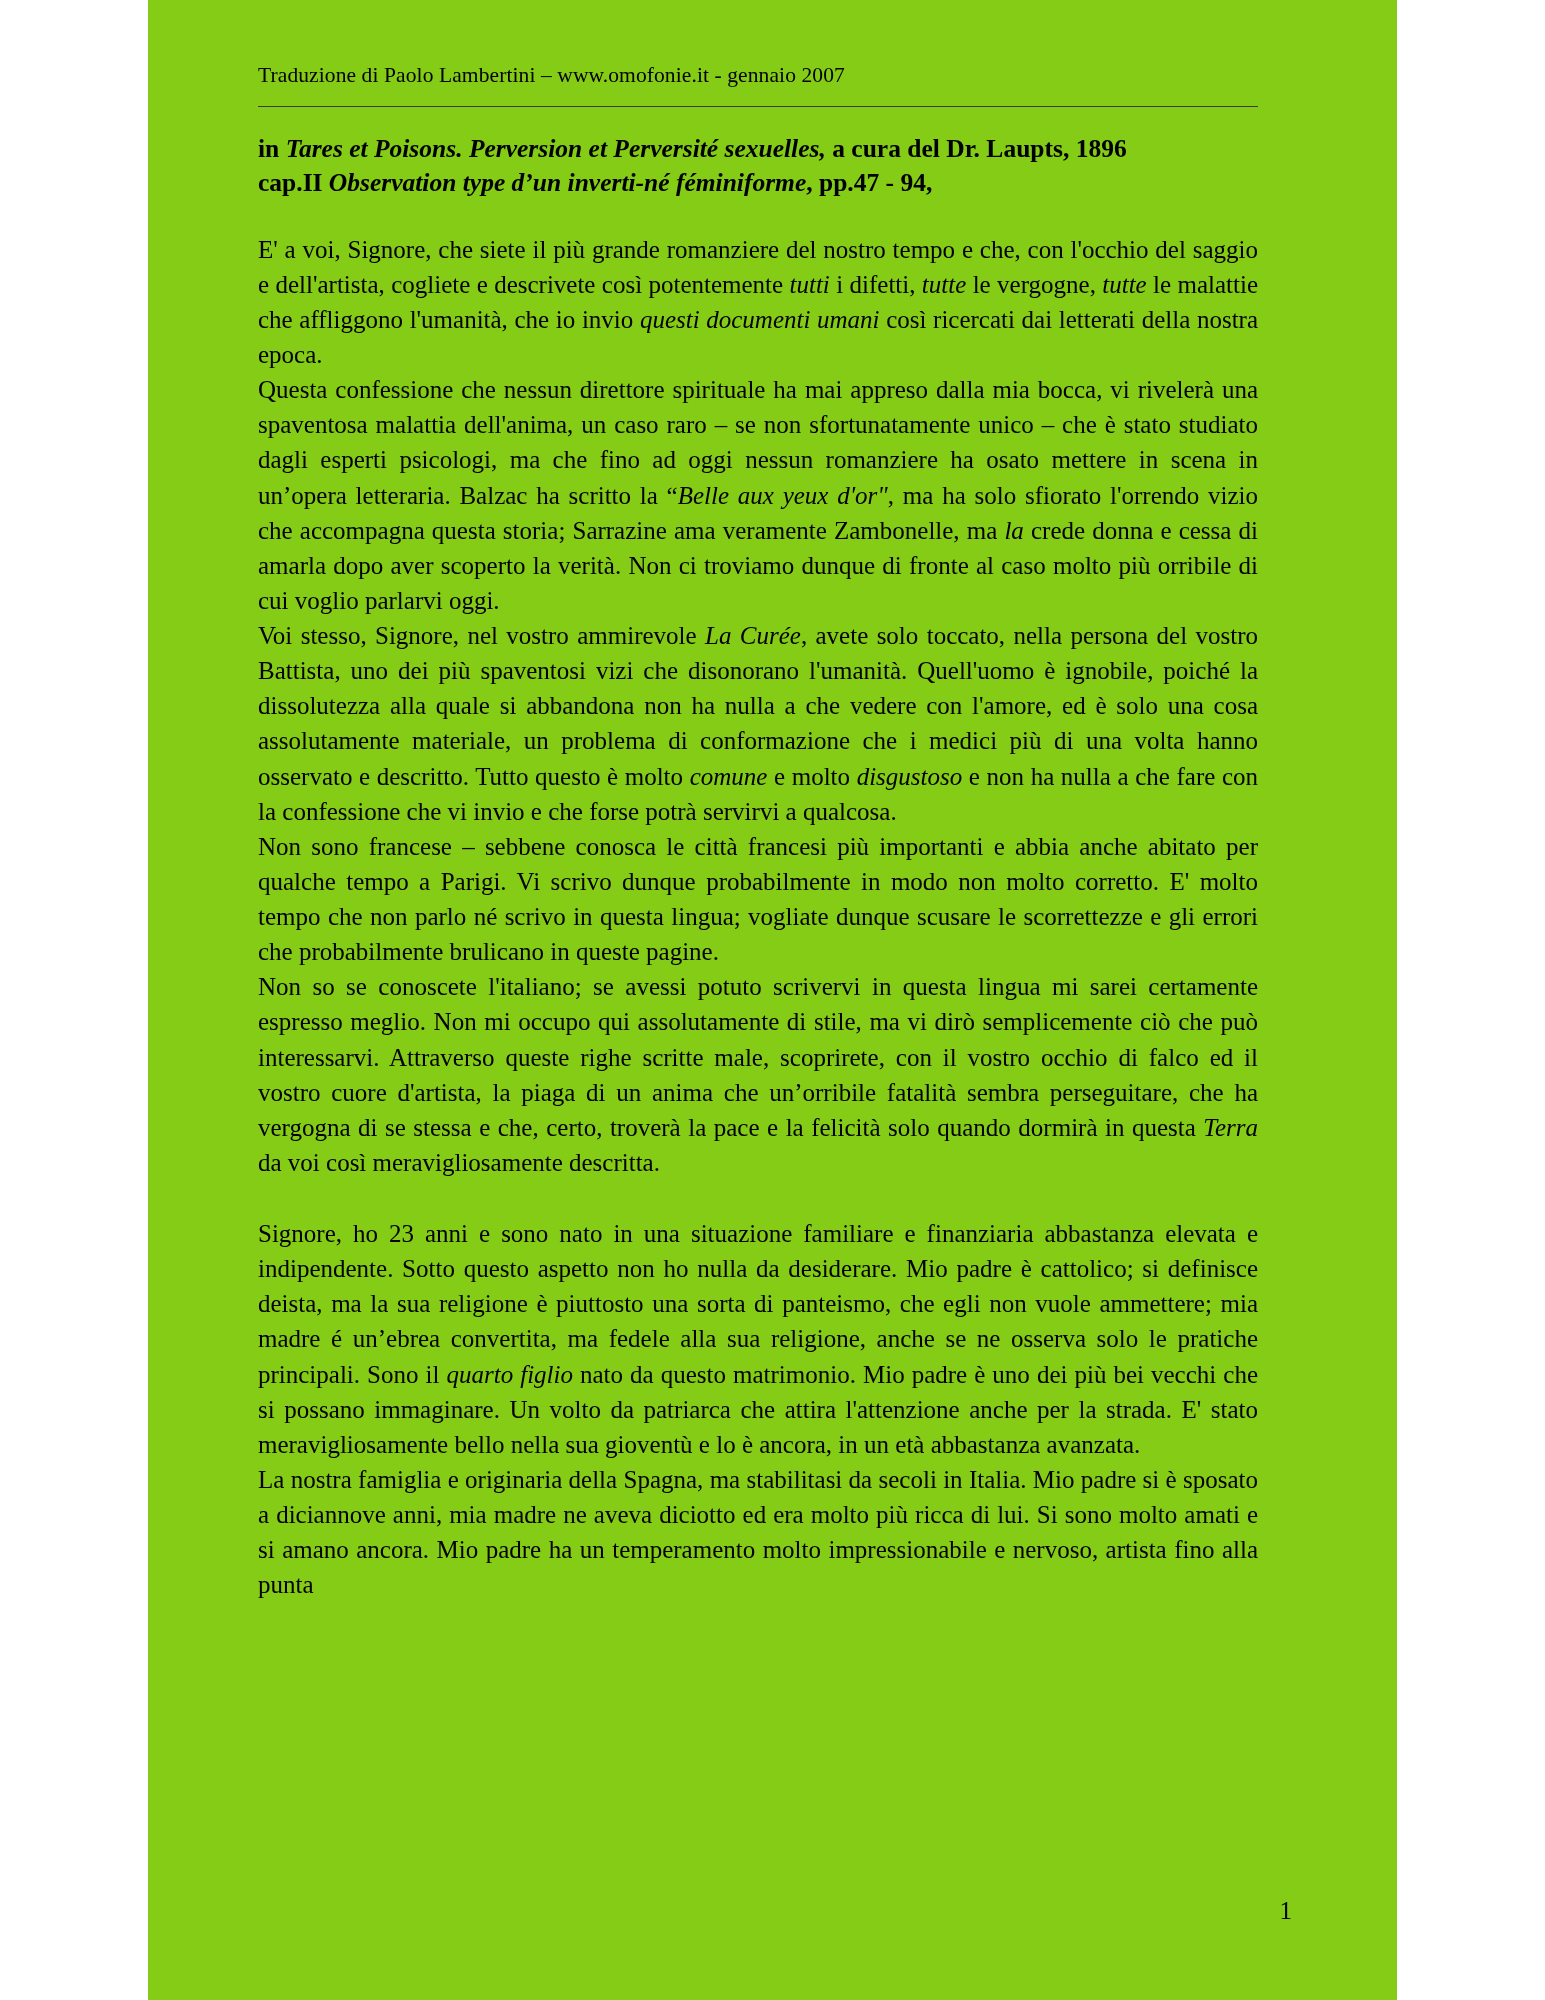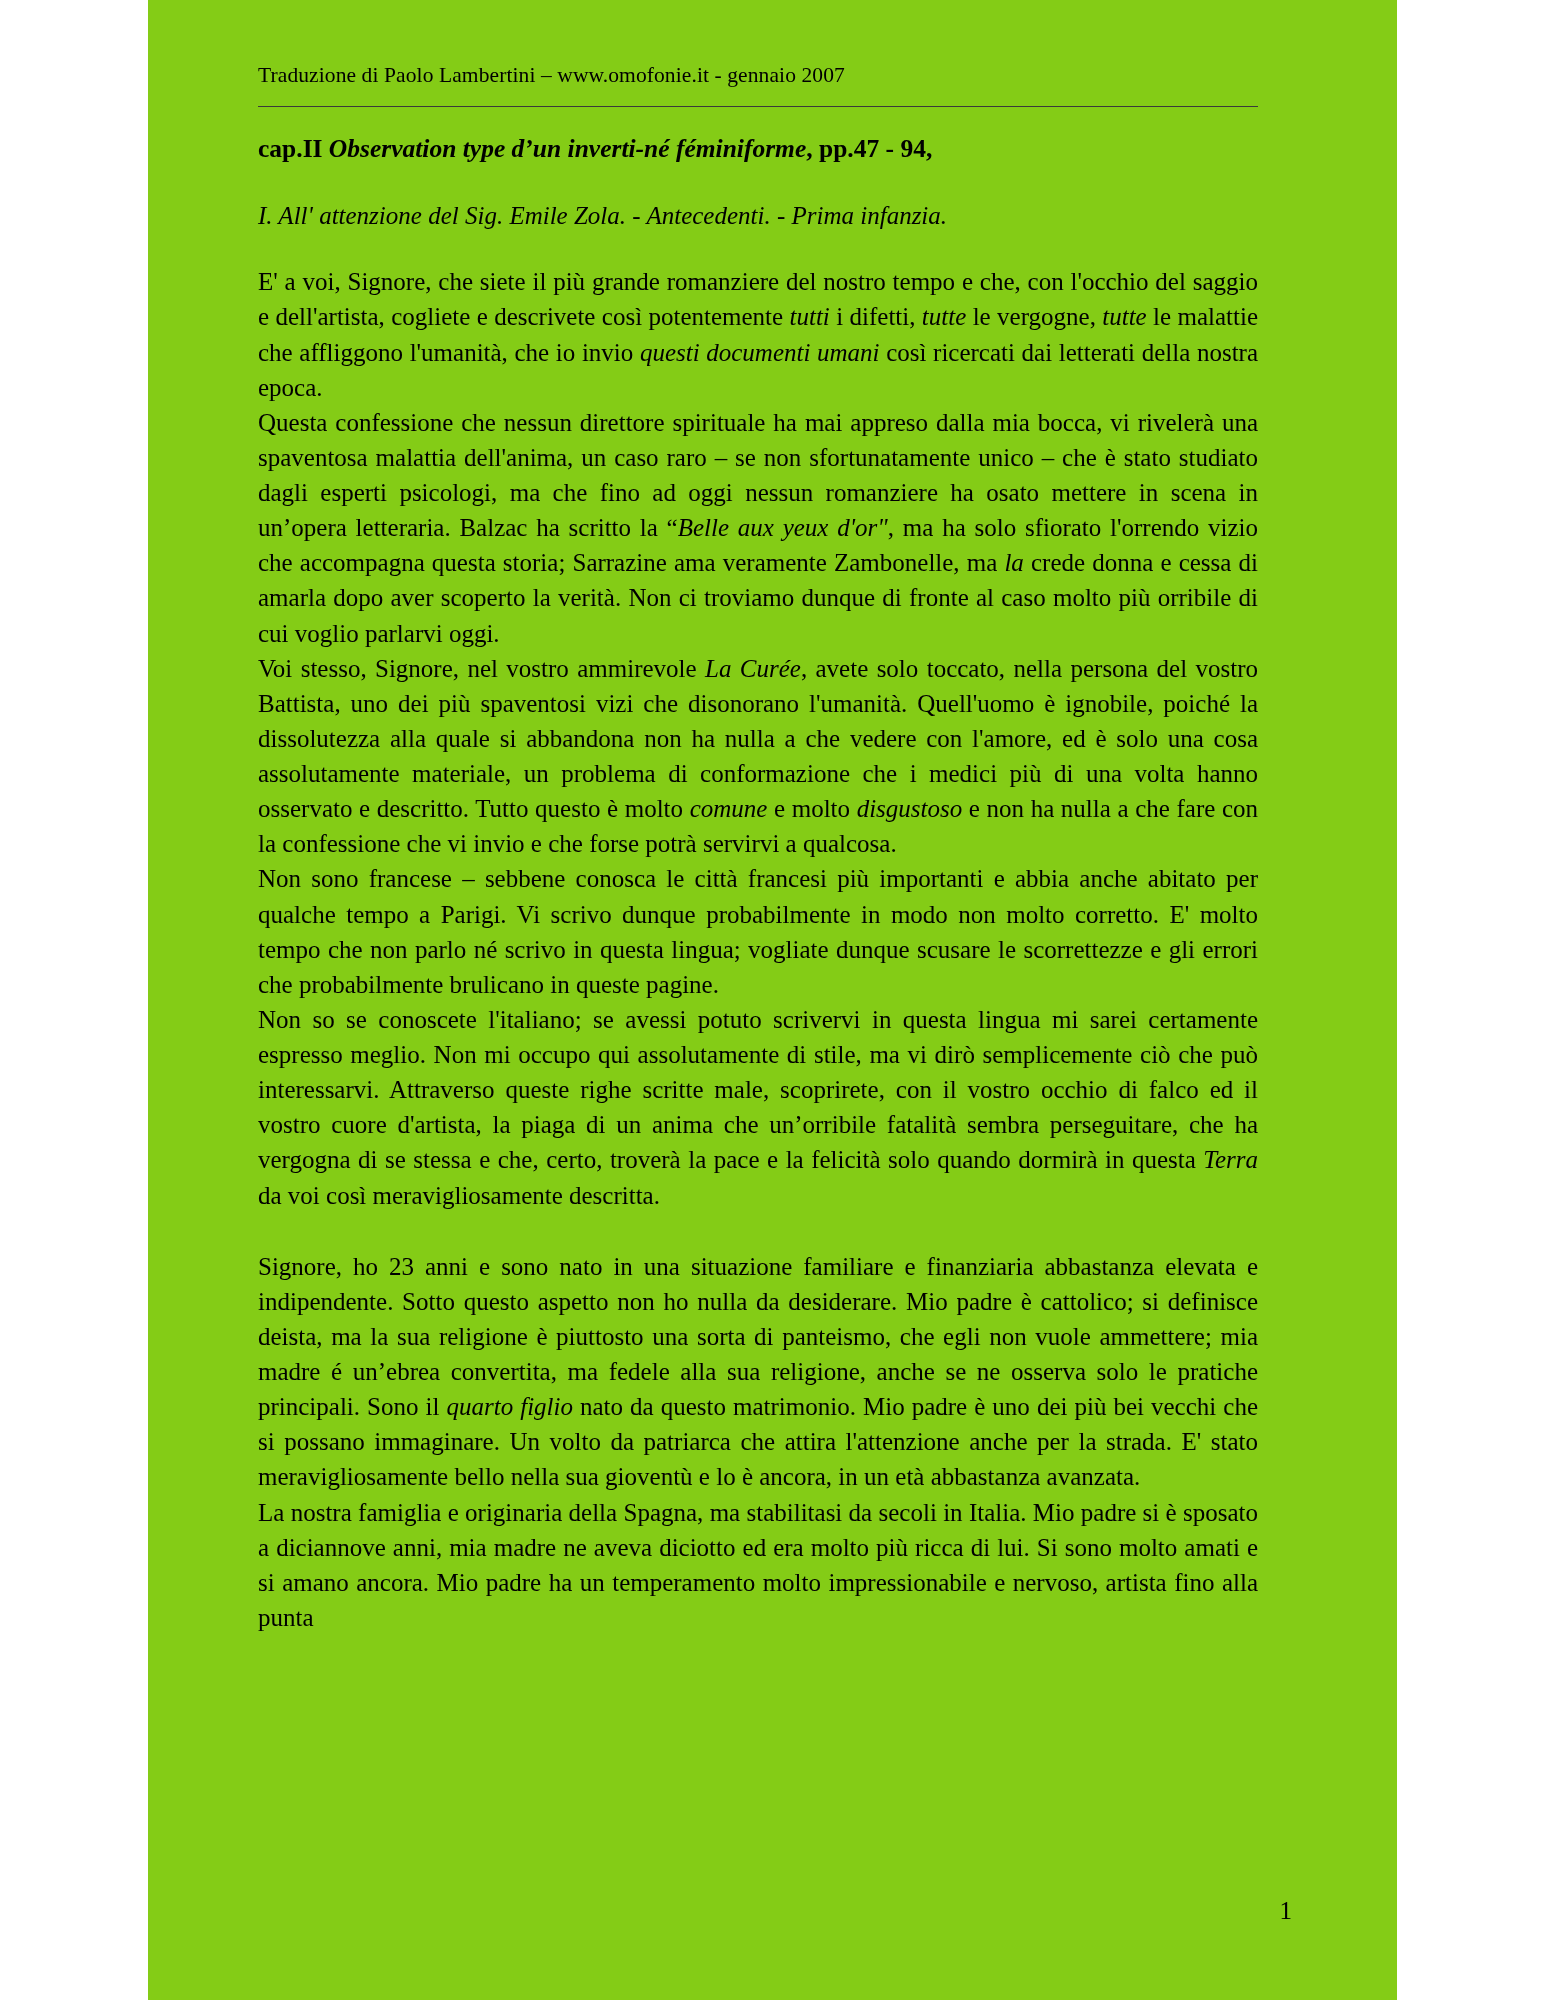--- a/index.html
+++ b/index.html
@@ -99,26 +99,26 @@
 <body>
 
 <div class="page">
 
   <div class="content">
 
     <div class="header-line">Traduzione di Paolo Lambertini – www.omofonie.it - gennaio 2007</div>
     <hr class="header-rule">
 
     <div class="title-block">
+      <div><span>in </span><span class="it">Tares et Poisons. Perversion et Perversité sexuelles,</span><span> a cura del Dr. Laupts, 1896</span></div>
       <div><span>cap.II </span><span class="it">Observation type d’un inverti-né féminiforme</span><span>, pp.47 - 94,</span></div>
     </div>
 
 
 
-    <div class="section-italic">I. All' attenzione del Sig. Emile Zola. - Antecedenti. - Prima infanzia.</div>
 
 
     <div class="body-block">
 
       <p><span>E' a voi, Signore, che siete il più grande romanziere del nostro tempo e che, con l'occhio del saggio e dell'artista, cogliete e descrivete così potentemente </span><span class="it">tutti</span><span> i difetti, </span><span class="it">tutte</span><span> le vergogne, </span><span class="it">tutte</span><span> le malattie che affliggono l'umanità, che io invio </span><span class="it">questi documenti umani</span><span> così ricercati dai letterati della nostra epoca.</span></p>
 
       <p><span>Questa confessione che nessun direttore spirituale ha mai appreso dalla mia bocca, vi rivelerà una spaventosa malattia dell'anima, un caso raro – se non sfortunatamente unico – che è stato studiato dagli esperti psicologi, ma che fino ad oggi nessun romanziere ha osato mettere in scena in un’opera letteraria. Balzac ha scritto la “</span><span class="it">Belle aux yeux d'or"</span><span>, ma ha solo sfiorato l'orrendo vizio che accompagna questa storia; Sarrazine ama veramente Zambonelle, ma </span><span class="it">la</span><span> crede donna e cessa di amarla dopo aver scoperto la verità. Non ci troviamo dunque di fronte al caso molto più orribile di cui voglio parlarvi oggi.</span></p>
 
       <p><span>Voi stesso, Signore, nel vostro ammirevole </span><span class="it">La Curée</span><span>, avete solo toccato, nella persona del vostro Battista, uno dei più spaventosi vizi che disonorano l'umanità. Quell'uomo è ignobile, poiché la dissolutezza alla quale si abbandona non ha nulla a che vedere con l'amore, ed è solo una cosa assolutamente materiale, un problema di conformazione che i medici più di una volta hanno osservato e descritto. Tutto questo è molto </span><span class="it">comune</span><span> e molto </span><span class="it">disgustoso</span><span> e non ha nulla a che fare con la confessione che vi invio e che forse potrà servirvi a qualcosa.</span></p>
 

